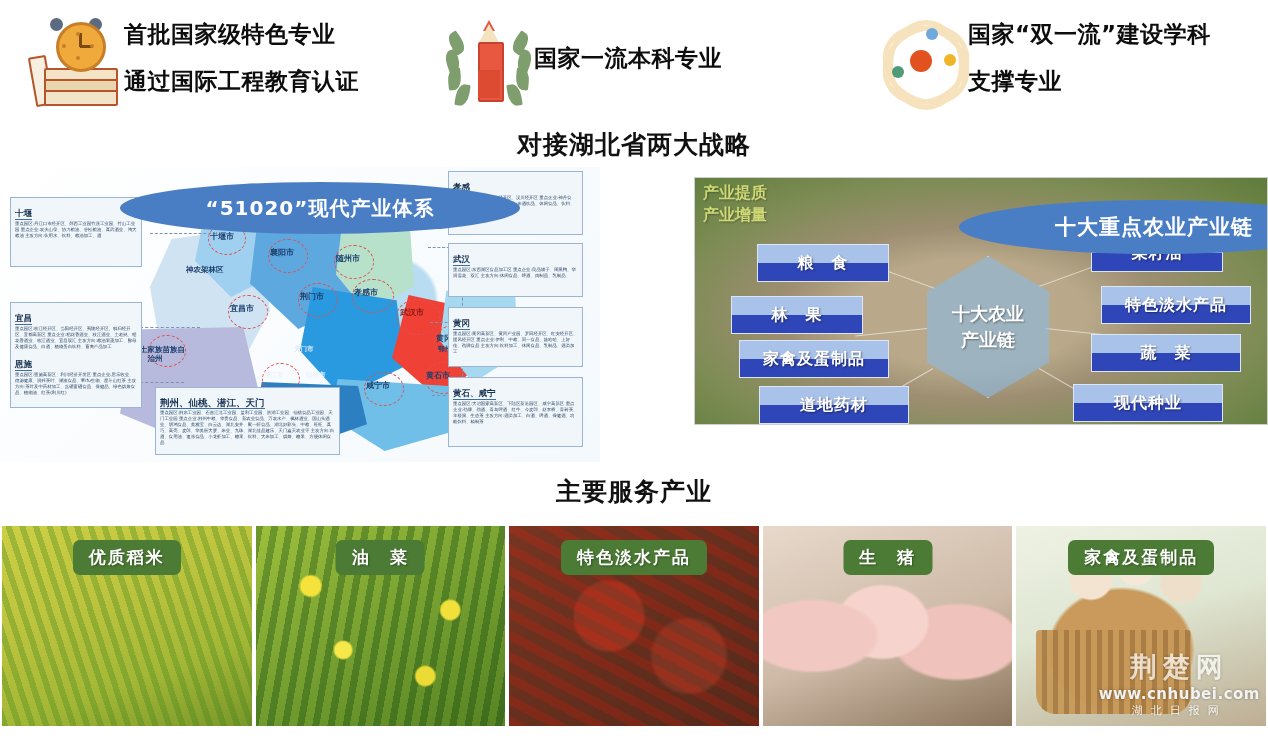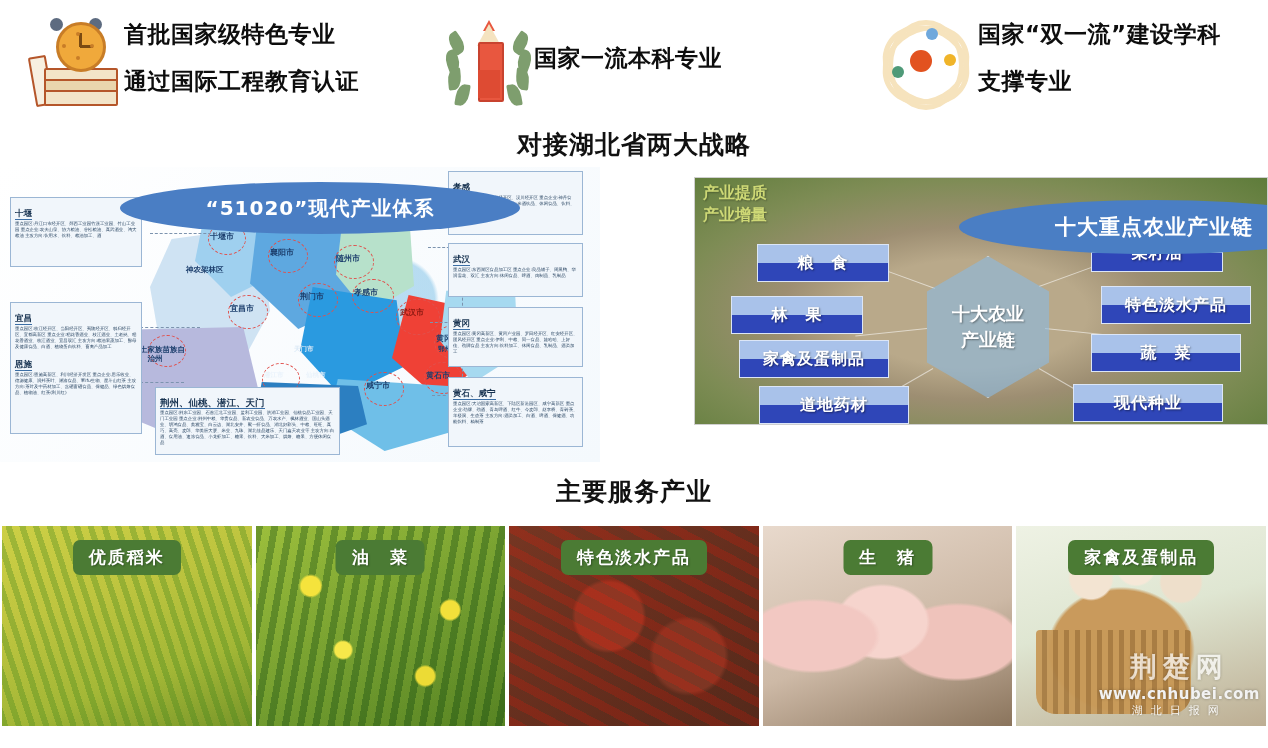--- a/index.html
+++ b/index.html
@@ -211,21 +211,21 @@
             <div class="ptip"></div>
           <div class="pbody"></div>
             <div class="pbody2"></div>
         </div>
       </div>
       <div class="badge-text">
         <div class="badge-line">国家一流本科专业</div>
       </div>
     </div>
 
-    <div class="badge" style="margin-left:14px;gap:10px;">
+    <div class="badge" style="margin-left:14px;">
       <div class="badge-icon">
         <div class="ic-atom">
           <div class="orb"></div>
           <div class="orb orb2"></div>
           <div class="orb orb3"></div>
           <div class="nuc"></div>
           <div class="edot" style="left:44px;top:14px;background:#6fa8dc;"></div>
           <div class="edot" style="left:62px;top:40px;background:#f0b429;"></div>
           <div class="edot" style="left:10px;top:52px;background:#4f9a78;"></div>
         </div>
@@ -305,21 +305,21 @@
       <div class="citylab" style="left:264px;top:204px;font-size:6.5px;color:#eaf3fb;">潜江市</div>
       <div class="citylab" style="left:306px;top:204px;font-size:6.5px;color:#eaf3fb;">仙桃市</div>
       <div class="citylab" style="left:294px;top:178px;font-size:6.5px;color:#dbe9f6;">天门市</div>
       <div class="citylab" style="left:366px;top:213px;">咸宁市</div>
 
       <div class="infobox" style="left:10px;top:30px;width:132px;height:70px;">
         <div class="ib-title">十堰</div>
         <div class="ib-body">重点园区:丹江口市经开区、郧西工业园竹溪工业园、竹山工业园 重点企业:农夫山泉、协力粮油、谷松粮油、真武酒业、鸿大粮油 主攻方向:饮用水、饮料、粮油加工、酒</div>
       </div>
 
-      <div class="infobox" style="left:10px;top:135px;width:132px;height:132px;">
+      <div class="infobox" style="left:10px;top:135px;width:132px;height:106px;">
         <div class="ib-title">宜昌</div>
         <div class="ib-body" style="margin-bottom:2px;">重点园区:枝江经开区、当阳经开区、夷陵经开区、秭归经开区、宜都高新区 重点企业:稻花香酒业、枝江酒业、土老憨、稻花香酒业、枝江酒业、宜昌双汇 主攻方向:粮油果蔬加工、酵母及健康食品、白酒、植物蛋白饮料、畜禽产品加工</div>
         <div class="ib-title">恩施</div>
         <div class="ib-body">重点园区:恩施高新区、利川经济开发区 重点企业:思乐牧业、德源健康、润邦茶叶、湘渝食品、董ifu生物、星斗山红茶 主攻方向:茶叶及中药材加工、含硒富硒食品、保健品、绿色烘焙食品、植物油、红茶(利川红)</div>
       </div>
 
       <div class="infobox" style="left:155px;top:220px;width:185px;height:68px;">
         <div class="ib-title" style="font-size:9.5px;">荆州、仙桃、潜江、天门</div>
         <div class="ib-body">重点园区:荆东工业园、石首江北工业园、监利工业园、洪湖工业园、仙桃食品工业园、天门工业园 重点企业:荆州中粮、华贵食品、新农业食品、万农水产、枫林酒业、国山头酒业、明鸿食品、美雅宝、白云边、湖北安井、聚一虾食品、湖北好彩头、中粮、旺旺、真巧、高亮、麦郎、华美膳大厦、米业、九珠、湖北佳品建乐、天门鑫天农业等 主攻方向:白酒、食用油、速冻食品、小龙虾加工、糖果、饮料、大米加工、烘焙、糖果、方便休闲食品</div>
       </div>

